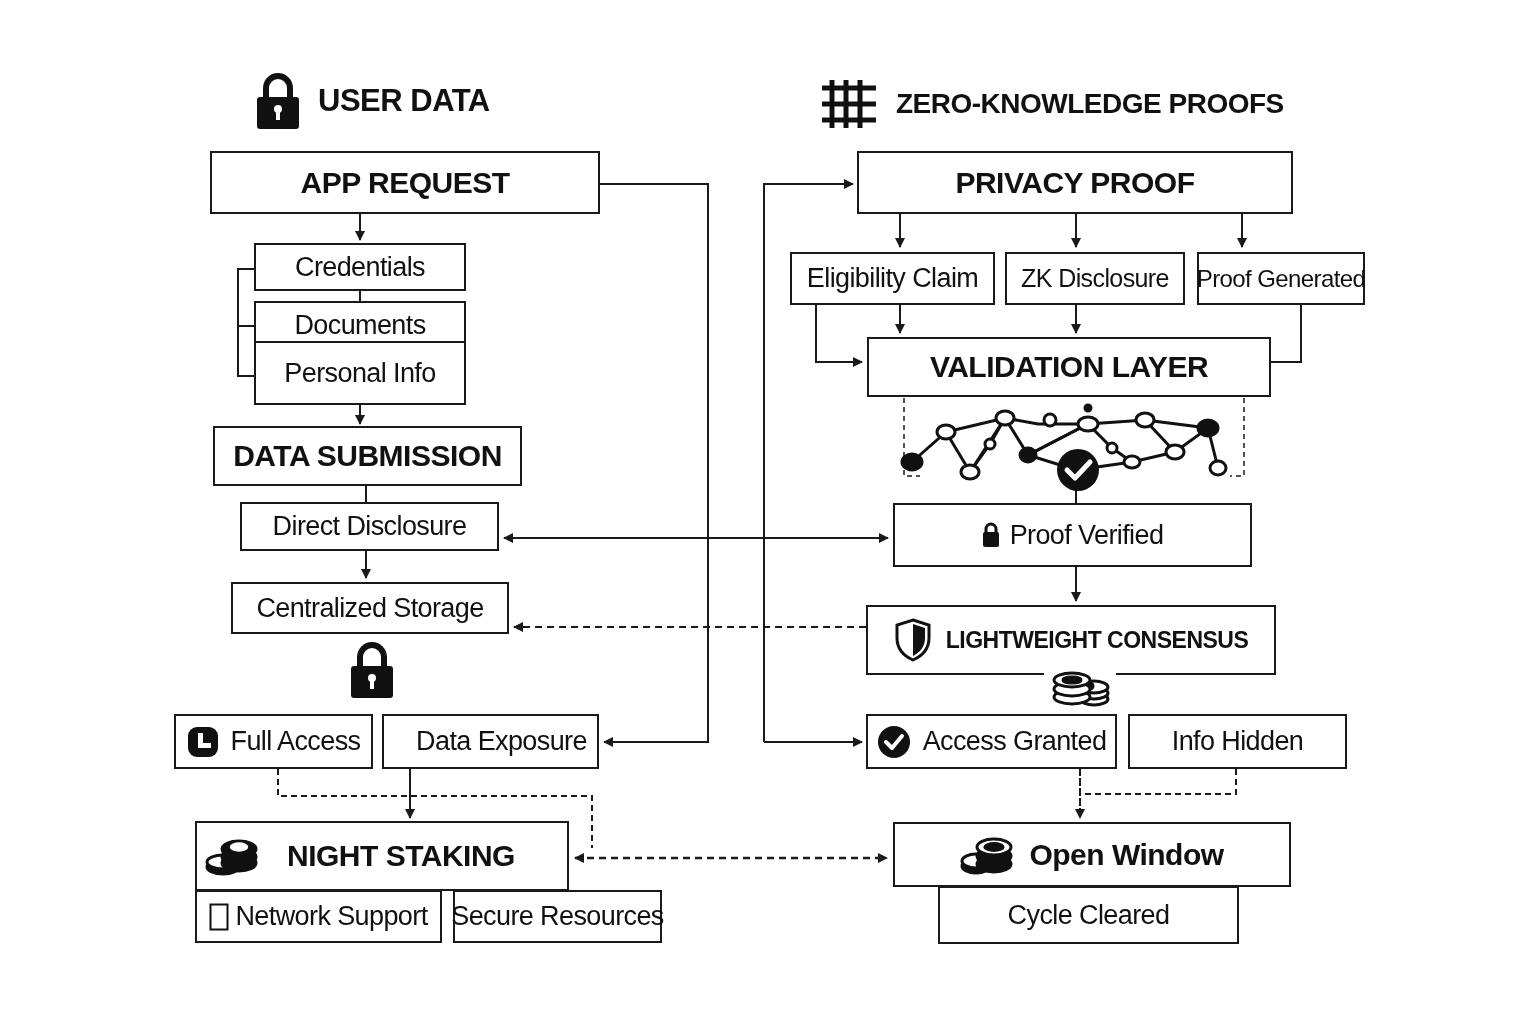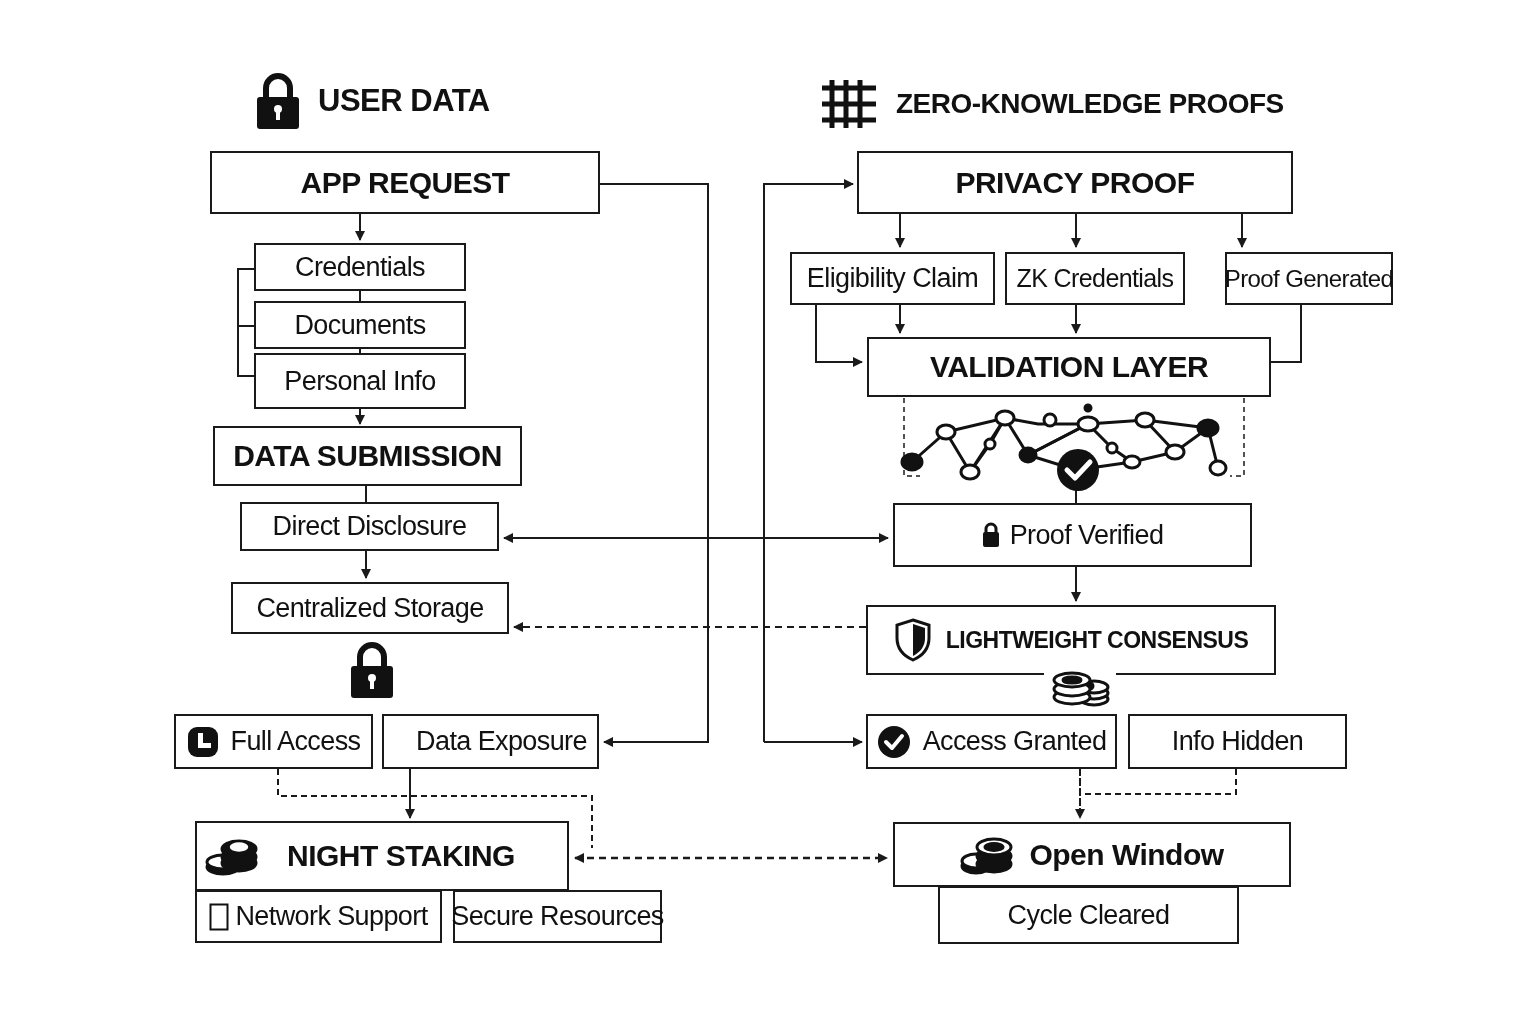--- a/index.html
+++ b/index.html
@@ -121,21 +121,21 @@
 <div class="box title" style="left:210px; top:151px; width:390px; height:63px;">
   <span>APP REQUEST</span>
 </div>
 
 <div class="box item" style="left:254px; top:243px; width:212px; height:48px;">
   <span>Credentials</span>
 </div>
 <div class="box item" style="left:254px; top:301px; width:212px; height:48px;">
   <span>Documents</span>
 </div>
-<div class="box item" style="left:254px; top:353px; width:212px; height:56px;">
+<div class="box item" style="left:254px; top:341px; width:212px; height:64px;">
   <span>Personal Info</span>
 </div>
 
 <div class="box title" style="left:213px; top:426px; width:309px; height:60px;">
   <span>DATA SUBMISSION</span>
 </div>
 
 <div class="box item" style="left:240px; top:502px; width:259px; height:49px;">
   <span>Direct Disclosure</span>
 </div>
@@ -213,23 +213,23 @@
 </div>
 
 <div class="box title" style="left:857px; top:151px; width:436px; height:63px;">
   <span>PRIVACY PROOF</span>
 </div>
 
 <div class="box item" style="left:790px; top:252px; width:205px; height:53px;">
   <span>Eligibility Claim</span>
 </div>
 <div class="box item" style="left:1005px; top:252px; width:180px; height:53px; font-size:25px;">
-  <span>ZK Credentials</span>
-</div>
-<div class="box item" style="left:1197px; top:252px; width:168px; height:53px; font-size:24px;margin-left:28px;">
+  <span>ZK Disclosure</span>
+</div>
+<div class="box item" style="left:1197px; top:252px; width:168px; height:53px; font-size:24px;">
   <span>Proof Generated</span>
 </div>
 
 <div class="box title" style="left:867px; top:337px; width:404px; height:60px;">
   <span>VALIDATION LAYER</span>
 </div>
 
 <div class="box item" style="left:893px; top:503px; width:359px; height:64px; gap:10px;">
   <span class="icon">
     <svg width="18" height="26" viewBox="0 0 18 26">

